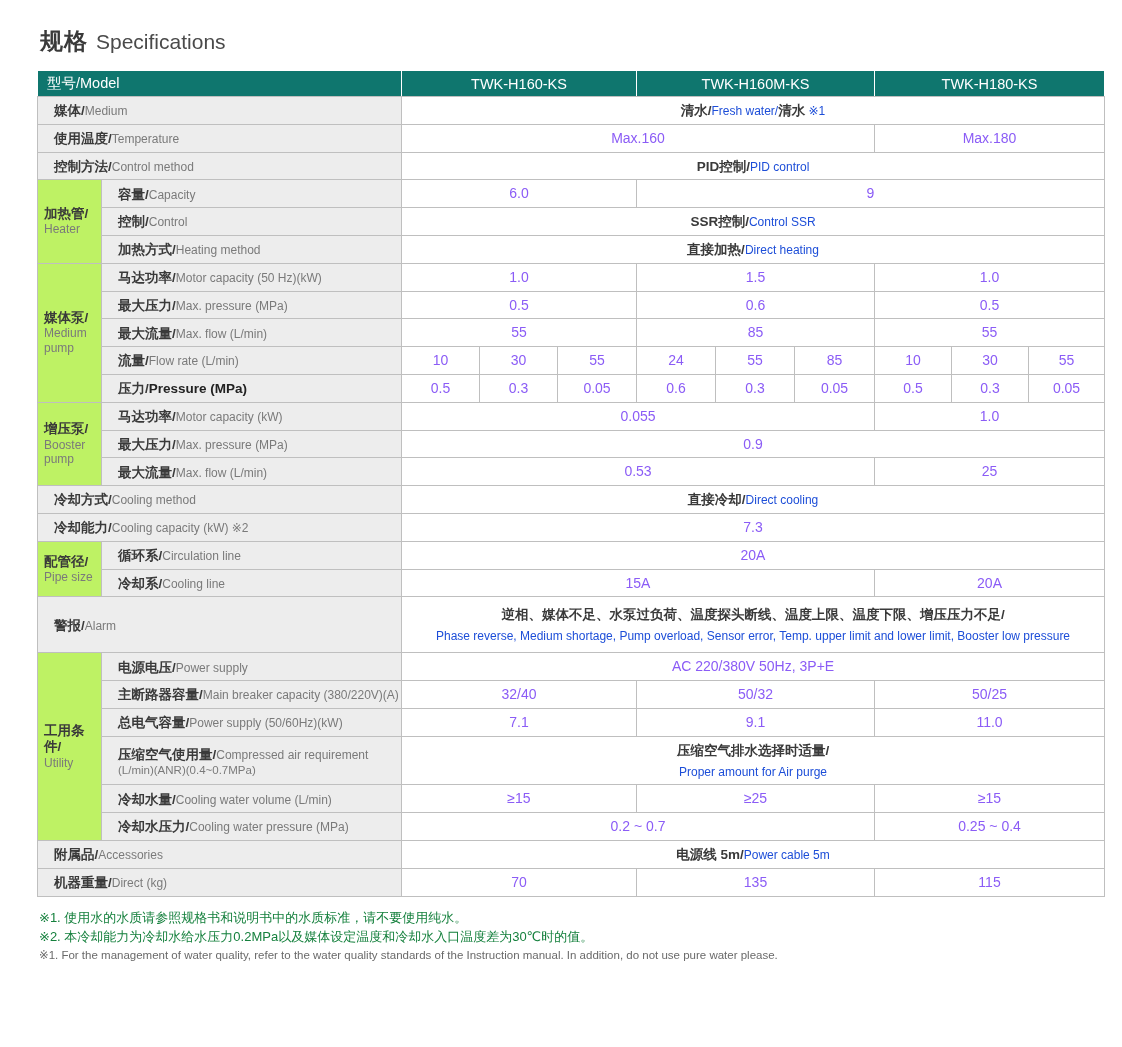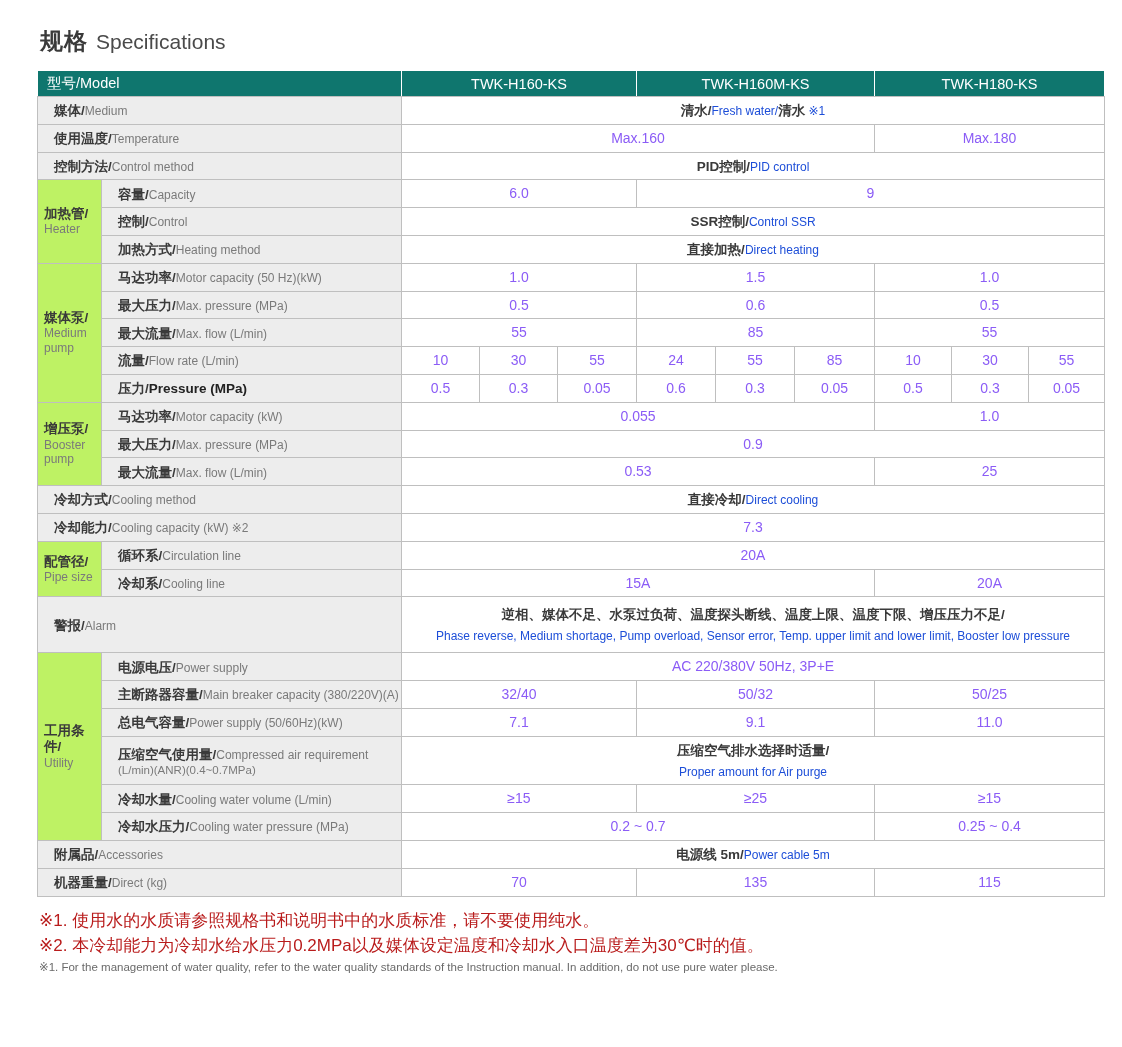--- a/index.html
+++ b/index.html
@@ -46,21 +46,21 @@
   .gzh{font-weight:bold;color:#3a3a3a;font-size:13.5px;line-height:1.2;}
   .gen{color:#7a7a7a;font-size:12px;line-height:1.2;}
 
   td.val{background:#ffffff;text-align:center;}
   .vline{line-height:1.3;}
   .s-n{color:#8b5cf6;font-size:14px;}
   .s-b{color:#3a3a3a;font-weight:bold;font-size:13.5px;}
   .s-g{color:#1d4ed8;font-size:12px;}
 
   .notes{margin:11px 0 0 2px;}
-  .note-zh{font-size:17px;color:#b91c1c;line-height:1.5;}
+  .note-zh{font-size:13px;color:#15803d;line-height:1.5;}
   .note-en{font-size:11.5px;color:#6a6a6a;line-height:1.45;}
 </style>
 </head>
 <body>
 
 <div class="page">
 
   <div class="title-row">
     <span class="title-zh">规格</span><span class="title-en">Specifications</span>
   </div>

